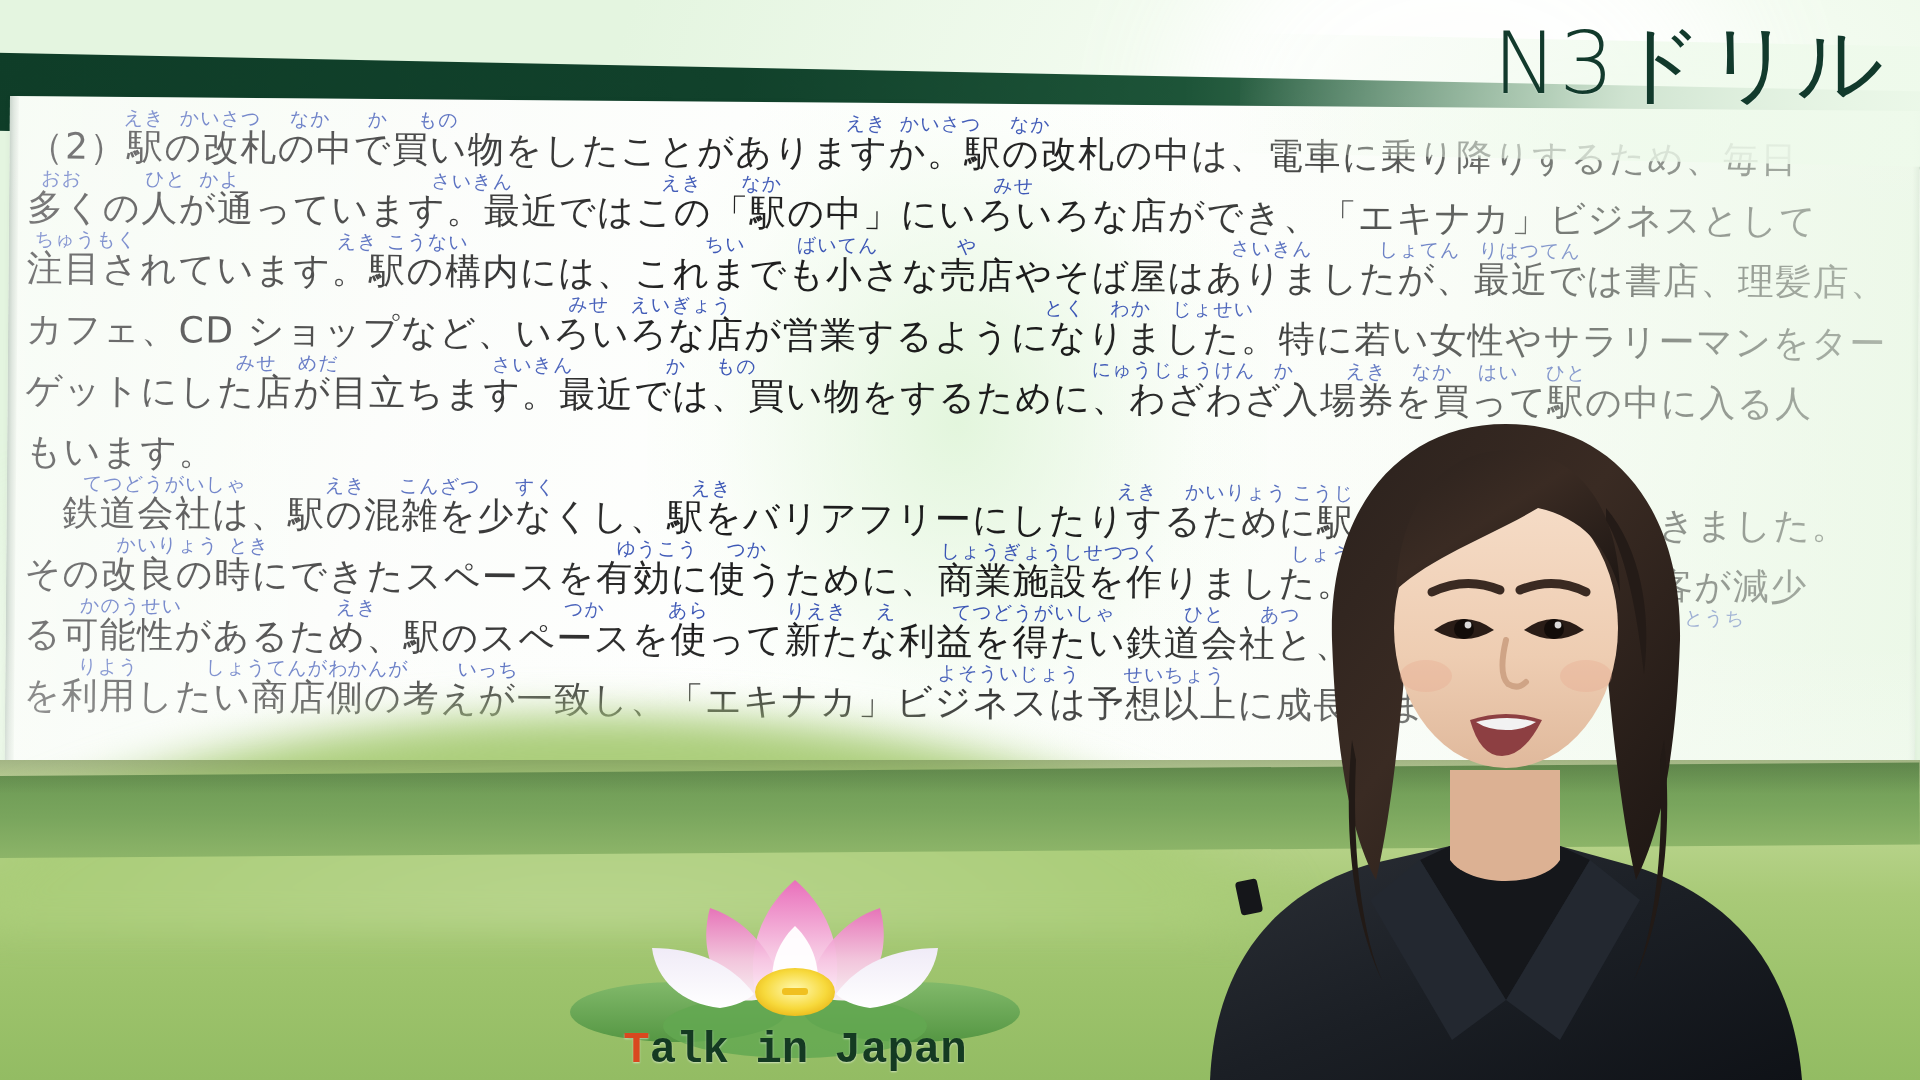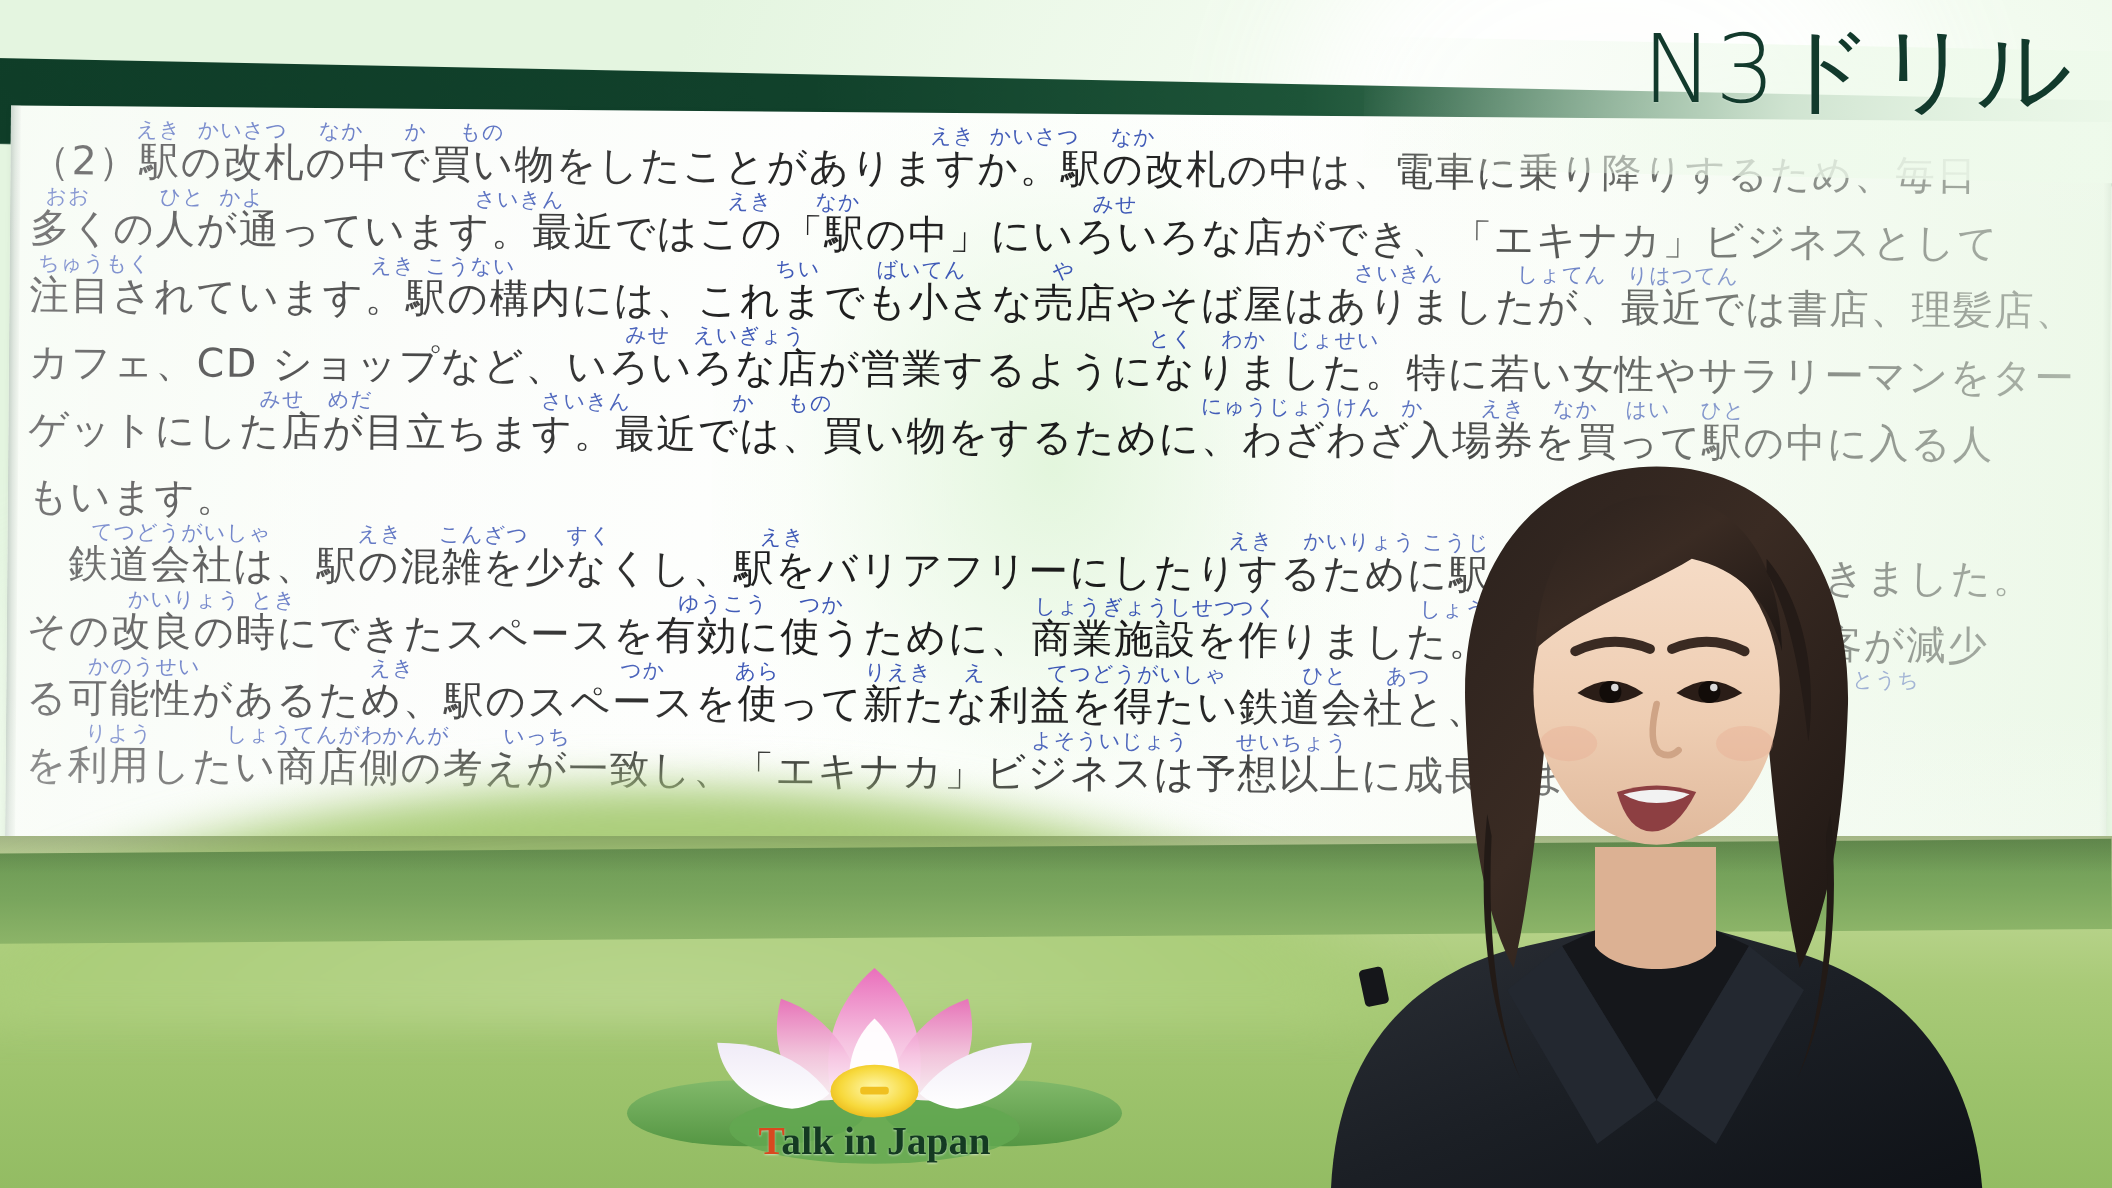--- a/index.html
+++ b/index.html
@@ -161,23 +161,23 @@
     position: absolute; left: 0; top: 760px; width: 1920px; height: 34px;
     background: linear-gradient(180deg, rgba(60,80,50,.30) 0%, rgba(60,80,50,0) 100%);
     z-index: 3;
   }
 
   
   .logo-wrap {
     position: absolute; left: 560px; bottom: 0; width: 470px; height: 240px; z-index: 8;
   }
   .logo-text {
-    position: absolute; left: 50%; bottom: 22px; transform: translateX(-50%);
-    font-family: Liberation Serif, serif;
-    font-size: 36px; font-weight: 700;
+    position: absolute; left: 50%; bottom: 5px; transform: translateX(-50%);
+    font-family: Liberation Mono, monospace;
+    font-size: 44px; font-weight: 700;
     color: #143a22;
     white-space: nowrap;
     text-shadow: 0 1px 2px rgba(255,255,255,.55);
   }
   .logo-text .accent { color: #d9481f; }
 
   
   .presenter { position: absolute; right: 0; bottom: 0; width: 800px; height: 740px; z-index: 9; }
 
   

